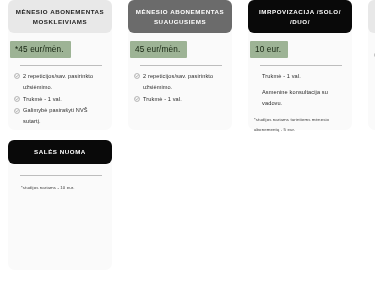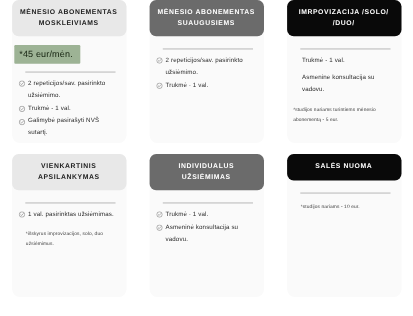--- a/index.html
+++ b/index.html
@@ -5,21 +5,21 @@
   * { box-sizing: border-box; margin: 0; padding: 0; }
   html, body {
     width: 375px; height: 287px;
     background: #ffffff;
     font-family: "Liberation Sans", sans-serif;
     overflow: hidden;
   }
   .grid {
     width: 375px; height: 287px;
     display: grid;
-    grid-template-columns: 1fr 1fr 1fr;
+    grid-template-columns: 1fr 1fr 1fr 1fr 1fr;
     grid-template-rows: 140px 147px;
     column-gap: 0px;
     padding: 4px 0 0 0;
   }
   .cardwrap { position: relative; padding: 0 8px; }
   .card {
     position: relative;
     background: #fafafa;
     border-radius: 7px;
     width: 104px;
@@ -119,21 +119,21 @@
               <svg viewBox="0 0 16 16" fill="none" aria-hidden="true">
                 <circle cx="8" cy="8" r="6.6" stroke="#6f6f6f" stroke-width="1.3" fill="none"></circle>
                 <path d="M5 8.2 L7.2 10.3 L11.2 5.8" stroke="#6f6f6f" stroke-width="1.3" fill="none" stroke-linecap="round" stroke-linejoin="round"></path>
               </svg>
             </span>
             <span class="txt">Galimybė pasirašyti NVŠ sutartį.</span>
           </li>
         </ul></div>
     </div>
     <div class="cardwrap">
-      <div class="card"><div class="card-head head-gray">MĖNESIO ABONEMENTAS SUAUGUSIEMS</div><div class="divider"></div><ul class="list">
+      <div class="card"><div class="card-head head-gray">MĖNESIO ABONEMENTAS SUAUGUSIEMS</div><div class="price">45 eur/mėn.</div><div class="divider"></div><ul class="list">
           <li class="li">
             <span class="chk">
               <svg viewBox="0 0 16 16" fill="none" aria-hidden="true">
                 <circle cx="8" cy="8" r="6.6" stroke="#6f6f6f" stroke-width="1.3" fill="none"></circle>
                 <path d="M5 8.2 L7.2 10.3 L11.2 5.8" stroke="#6f6f6f" stroke-width="1.3" fill="none" stroke-linecap="round" stroke-linejoin="round"></path>
               </svg>
             </span>
             <span class="txt">2 repeticijos/sav. pasirinkto užsiėmimo.</span>
           </li>
           <li class="li">
@@ -141,21 +141,21 @@
               <svg viewBox="0 0 16 16" fill="none" aria-hidden="true">
                 <circle cx="8" cy="8" r="6.6" stroke="#6f6f6f" stroke-width="1.3" fill="none"></circle>
                 <path d="M5 8.2 L7.2 10.3 L11.2 5.8" stroke="#6f6f6f" stroke-width="1.3" fill="none" stroke-linecap="round" stroke-linejoin="round"></path>
               </svg>
             </span>
             <span class="txt">Trukmė - 1 val.</span>
           </li>
         </ul></div>
     </div>
     <div class="cardwrap">
-      <div class="card"><div class="card-head head-dark">IMRPOVIZACIJA /SOLO/ /DUO/</div><div class="divider"></div><div class="plain">Trukmė - 1 val.</div><div class="plain">Asmenine konsultacija su vadovu.</div><div class="note">*studijos nariams turintiems mėnesio abonementą - 5 eur.</div></div>
+      <div class="card"><div class="card-head head-dark">IMRPOVIZACIJA /SOLO/ /DUO/</div><div class="price">10 eur.</div><div class="divider"></div><div class="plain">Trukmė - 1 val.</div><div class="plain">Asmenine konsultacija su vadovu.</div><div class="note">*studijos nariams turintiems mėnesio abonementą - 5 eur.</div></div>
     </div>
     <div class="cardwrap">
       <div class="card"><div class="card-head head-light">VIENKARTINIS APSILANKYMAS</div><div class="divider"></div><ul class="list">
           <li class="li">
             <span class="chk">
               <svg viewBox="0 0 16 16" fill="none" aria-hidden="true">
                 <circle cx="8" cy="8" r="6.6" stroke="#6f6f6f" stroke-width="1.3" fill="none"></circle>
                 <path d="M5 8.2 L7.2 10.3 L11.2 5.8" stroke="#6f6f6f" stroke-width="1.3" fill="none" stroke-linecap="round" stroke-linejoin="round"></path>
               </svg>
             </span>

